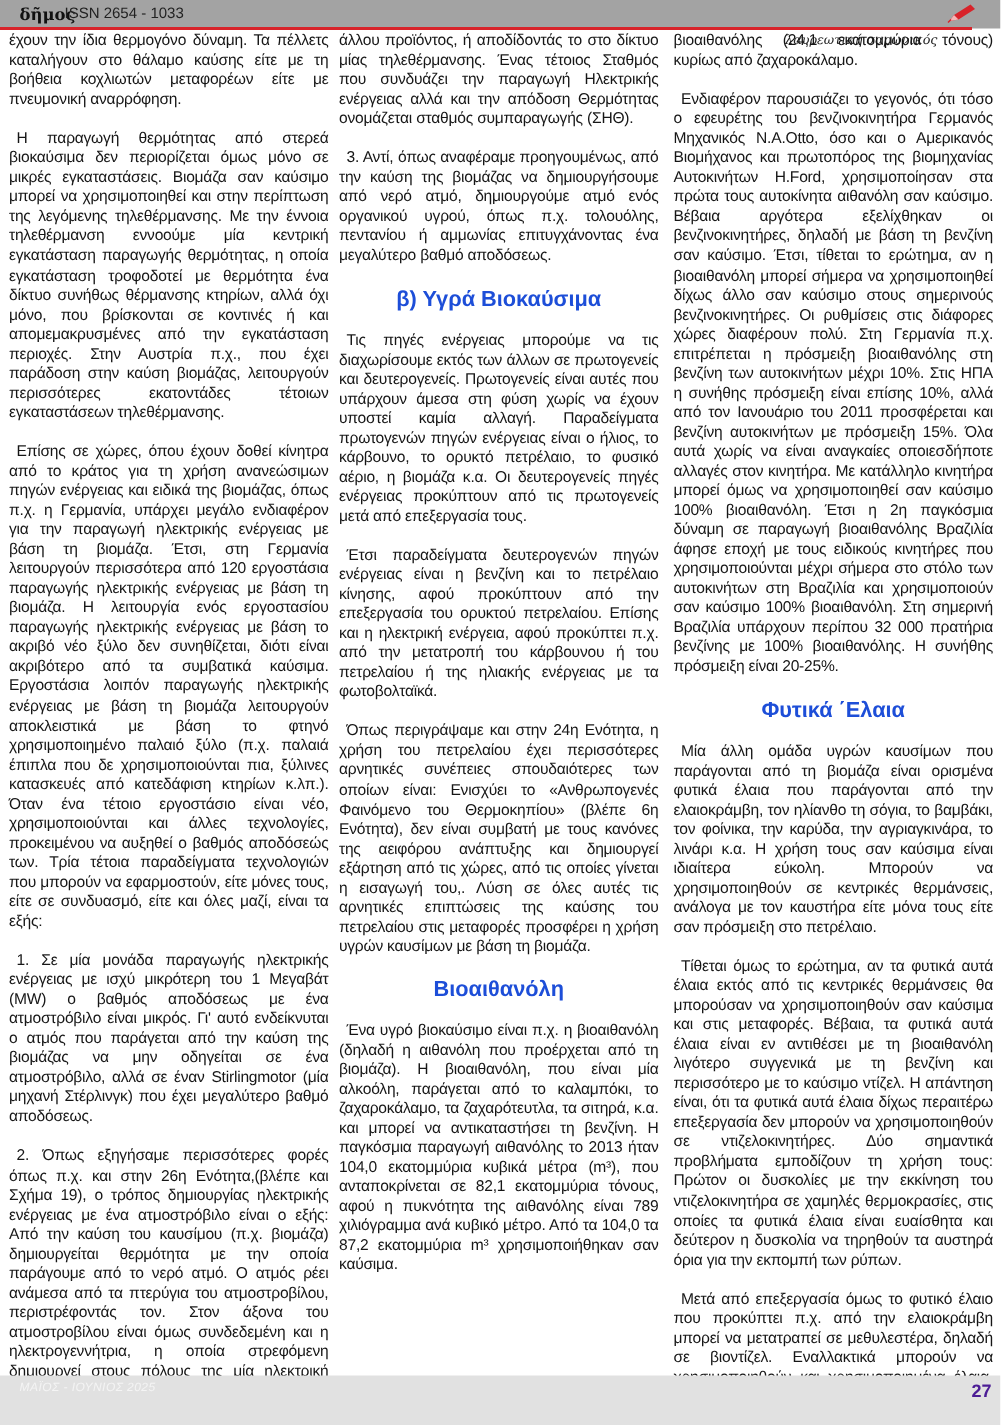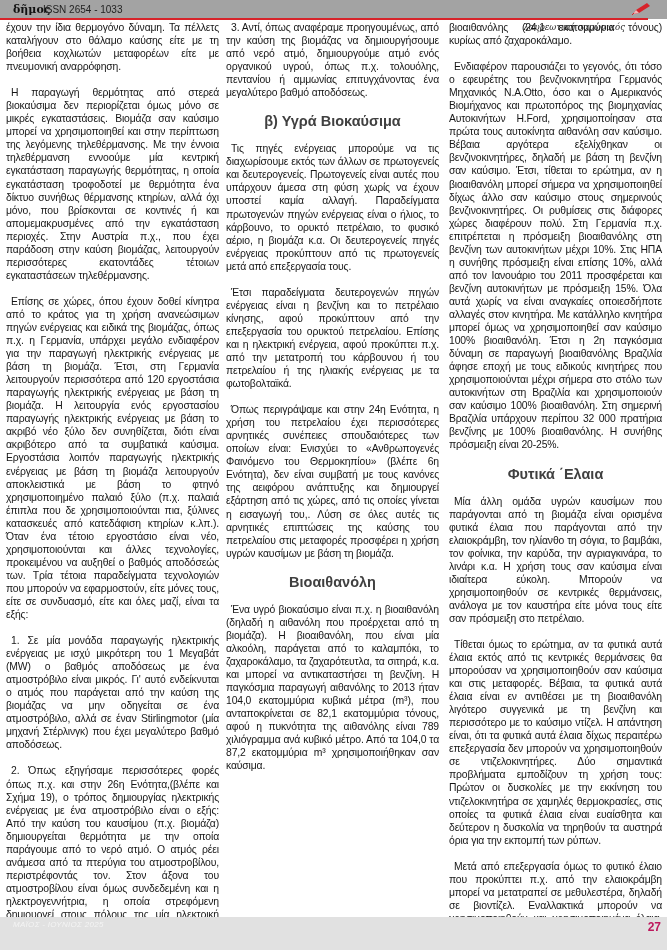--- a/index.html
+++ b/index.html
@@ -38,33 +38,33 @@
     letter-spacing: -0.15px; color: #161616;
     font-stretch: condensed;
   }
   .col1 { left: 6px; }
   .col2 { left: 226px; }
   .col3 { left: 449px; }
   .col p { margin-bottom: 13px; text-indent: 5px; }
   .col p.cont { text-indent: 0; }
   .col p b { font-weight: normal; }
   .col h2 {
-    font-size: 14.5px; line-height: 18px; text-align: center; color: #404040;
+    font-size: 14.5px; line-height: 18px; text-align: center; color: #1d4ed8;
     font-weight: bold; margin: 2px 0 12px 0; letter-spacing: 0;
   }
 
   .footer {
     position: absolute; left: 0; top: 917px; width: 667px; height: 33px; background: #e1e1e1;
   }
   .footer-date {
     position: absolute; left: 13px; top: 3px; font-size: 8px; font-style: italic; color: #f4f4f4;
     letter-spacing: 0.3px;
   }
   .page-number {
-    position: absolute; right: 6px; top: 3px; font-size: 12px; font-weight: bold; color: #be185d;
+    position: absolute; right: 6px; top: 3px; font-size: 12px; font-weight: bold; color: #4c1d95;
   }
 </style>
 </head>
 <body>
 
 <div class="header">
   <span class="brand">δῆμος</span>
   <span class="issn">ISSN 2654 - 1033</span>
   <span class="author">λαυρεωτική σαρωνικός</span>
   <svg class="pen-icon" viewBox="0 0 22 14">
@@ -77,20 +77,21 @@
 
 <div class="columns">
   <div class="col col1">
       <p class="cont">έχουν την ίδια θερμογόνο δύναμη. Τα πέλλετς καταλήγουν στο θάλαμο καύσης είτε με τη βοήθεια κοχλιωτών μεταφορέων είτε με πνευμονική αναρρόφηση.</p>
       <p><span>Η παραγωγή θερμότητας από στερεά βιοκαύσιμα δεν περιορίζεται όμως μόνο σε μικρές εγκαταστάσεις. Βιομάζα σαν καύσιμο μπορεί να χρησιμοποιηθεί και στην περίπτωση της λεγόμενης </span><b>τηλεθέρμανσης</b><span>. Με την έννοια τηλεθέρμανση εννοούμε μία κεντρική εγκατάσταση παραγωγής θερμότητας, η οποία εγκατάσταση τροφοδοτεί με θερμότητα ένα δίκτυο συνήθως θέρμανσης κτηρίων, αλλά όχι μόνο, που βρίσκονται σε κοντινές ή και απομεμακρυσμένες από την εγκατάσταση περιοχές. Στην Αυστρία π.χ., που έχει παράδοση στην καύση βιομάζας, λειτουργούν περισσότερες εκατοντάδες τέτοιων εγκαταστάσεων τηλεθέρμανσης.</span></p>
       <p><span>Επίσης σε χώρες, όπου έχουν δοθεί κίνητρα από το κράτος για τη χρήση ανανεώσιμων πηγών ενέργειας και ειδικά της βιομάζας, όπως π.χ. η Γερμανία, υπάρχει μεγάλο ενδιαφέρον για την παραγωγή </span><b>ηλεκτρικής ενέργειας</b><span> με βάση τη βιομάζα. Έτσι, στη Γερμανία λειτουργούν περισσότερα από 120 εργοστάσια παραγωγής ηλεκτρικής ενέργειας με βάση τη βιομάζα. Η λειτουργία ενός εργοστασίου παραγωγής ηλεκτρικής ενέργειας με βάση το ακριβό νέο ξύλο δεν συνηθίζεται, διότι είναι ακριβότερο από τα συμβατικά καύσιμα. Εργοστάσια λοιπόν παραγωγής ηλεκτρικής ενέργειας με βάση τη βιομάζα λειτουργούν αποκλειστικά με βάση το φτηνό χρησιμοποιημένο παλαιό ξύλο (π.χ. παλαιά έπιπλα που δε χρησιμοποιούνται πια, ξύλινες κατασκευές από κατεδάφιση κτηρίων κ.λπ.). Όταν ένα τέτοιο εργοστάσιο είναι νέο, χρησιμοποιούνται και άλλες τεχνολογίες, προκειμένου να αυξηθεί ο βαθμός αποδόσεώς των. Τρία τέτοια παραδείγματα τεχνολογιών που μπορούν να εφαρμοστούν, είτε μόνες τους, είτε σε συνδυασμό, είτε και όλες μαζί, είναι τα εξής:</span></p>
       <p>1. Σε μία μονάδα παραγωγής ηλεκτρικής ενέργειας με ισχύ μικρότερη του 1 Μεγαβάτ (MW) ο βαθμός αποδόσεως με ένα ατμοστρόβιλο είναι μικρός. Γι' αυτό ενδείκνυται ο ατμός που παράγεται από την καύση της βιομάζας να μην οδηγείται σε ένα ατμοστρόβιλο, αλλά σε έναν Stirlingmotor (μία μηχανή Στέρλινγκ) που έχει μεγαλύτερο βαθμό αποδόσεως.</p>
       <p>2. Όπως εξηγήσαμε περισσότερες φορές όπως π.χ. και στην 26η Ενότητα,(βλέπε και Σχήμα 19), ο τρόπος δημιουργίας ηλεκτρικής ενέργειας με ένα ατμοστρόβιλο είναι ο εξής: Από την καύση του καυσίμου (π.χ. βιομάζα) δημιουργείται θερμότητα με την οποία παράγουμε από το νερό ατμό. Ο ατμός ρέει ανάμεσα από τα πτερύγια του ατμοστροβίλου, περιστρέφοντάς τον. Στον άξονα του ατμοστροβίλου είναι όμως συνδεδεμένη και η ηλεκτρογεννήτρια, η οποία στρεφόμενη δημιουργεί στους πόλους της μία ηλεκτρική τάση, έτσι ώστε, αν συνδεθεί ένας καταναλωτής, κυκλοφορεί μέσα σ' αυτόν ηλεκτρικό ρεύμα. Ο ατμός που ρέει μέσα στον ατμοστρόβιλο έχει στην έξοδο του ατμοστροβίλου ένα υπόλοιπο θερμικής ενέργειας, που συνήθως χάνεται στο λεγόμενο ψυγείο (π.χ. στον πύργο ψύξεως). Μπορούμε επομένως να μεγαλώσουμε το βαθμό αποδόσεως της εγκατάστασης, αν χρησιμοποιήσουμε το εκμεταλλεύσιμο μέρος αυτής της θερμικής ενέργειας χρησιμοποιώντας το για διαφόρους σκοπούς, όπως π.χ. για την ξήρανση του ιδίου του καυσίμου, ή για την ξήρανση οποιουδήποτε</p>
     </div>
   <div class="col col2">
+      <p class="cont">άλλου προϊόντος, ή αποδίδοντάς το στο δίκτυο μίας τηλεθέρμανσης. Ένας τέτοιος Σταθμός που συνδυάζει την παραγωγή Ηλεκτρικής ενέργειας αλλά και την απόδοση Θερμότητας ονομάζεται σταθμός συμπαραγωγής (ΣΗΘ).</p>
       <p>3. Αντί, όπως αναφέραμε προηγουμένως, από την καύση της βιομάζας να δημιουργήσουμε από νερό ατμό, δημιουργούμε ατμό ενός οργανικού υγρού, όπως π.χ. τολουόλης, πεντανίου ή αμμωνίας επιτυγχάνοντας ένα μεγαλύτερο βαθμό αποδόσεως.</p>
       <h2>β) Υγρά Βιοκαύσιμα</h2>
       <p>Τις πηγές ενέργειας μπορούμε να τις διαχωρίσουμε εκτός των άλλων σε πρωτογενείς και δευτερογενείς. Πρωτογενείς είναι αυτές που υπάρχουν άμεσα στη φύση χωρίς να έχουν υποστεί καμία αλλαγή. Παραδείγματα πρωτογενών πηγών ενέργειας είναι ο ήλιος, το κάρβουνο, το ορυκτό πετρέλαιο, το φυσικό αέριο, η βιομάζα κ.α. Οι δευτερογενείς πηγές ενέργειας προκύπτουν από τις πρωτογενείς μετά από επεξεργασία τους.</p>
       <p>Έτσι παραδείγματα δευτερογενών πηγών ενέργειας είναι η βενζίνη και το πετρέλαιο κίνησης, αφού προκύπτουν από την επεξεργασία του ορυκτού πετρελαίου. Επίσης και η ηλεκτρική ενέργεια, αφού προκύπτει π.χ. από την μετατροπή του κάρβουνου ή του πετρελαίου ή της ηλιακής ενέργειας με τα φωτοβολταϊκά.</p>
       <p>Όπως περιγράψαμε και στην 24η Ενότητα, η χρήση του πετρελαίου έχει περισσότερες αρνητικές συνέπειες σπουδαιότερες των οποίων είναι: Ενισχύει το «Ανθρωπογενές Φαινόμενο του Θερμοκηπίου» (βλέπε 6η Ενότητα), δεν είναι συμβατή με τους κανόνες της αειφόρου ανάπτυξης και δημιουργεί εξάρτηση από τις χώρες, από τις οποίες γίνεται η εισαγωγή του,. Λύση σε όλες αυτές τις αρνητικές επιπτώσεις της καύσης του πετρελαίου στις μεταφορές προσφέρει η χρήση υγρών καυσίμων με βάση τη βιομάζα.</p>
       <h2>Βιοαιθανόλη</h2>
       <p>Ένα υγρό βιοκαύσιμο είναι π.χ. η βιοαιθανόλη (δηλαδή η αιθανόλη που προέρχεται από τη βιομάζα). Η βιοαιθανόλη, που είναι μία αλκοόλη, παράγεται από το καλαμπόκι, το ζαχαροκάλαμο, τα ζαχαρότευτλα, τα σιτηρά, κ.α. και μπορεί να αντικαταστήσει τη βενζίνη. Η παγκόσμια παραγωγή αιθανόλης το 2013 ήταν 104,0 εκατομμύρια κυβικά μέτρα (m³), που ανταποκρίνεται σε 82,1 εκατομμύρια τόνους, αφού η πυκνότητα της αιθανόλης είναι 789 χιλιόγραμμα ανά κυβικό μέτρο. Από τα 104,0 τα 87,2 εκατομμύρια m³ χρησιμοποιήθηκαν σαν καύσιμα.</p>
     </div>
   <div class="col col3">
       <p class="cont">βιοαιθανόλης (24,1 εκατομμύρια τόνους) κυρίως από ζαχαροκάλαμο.</p>

